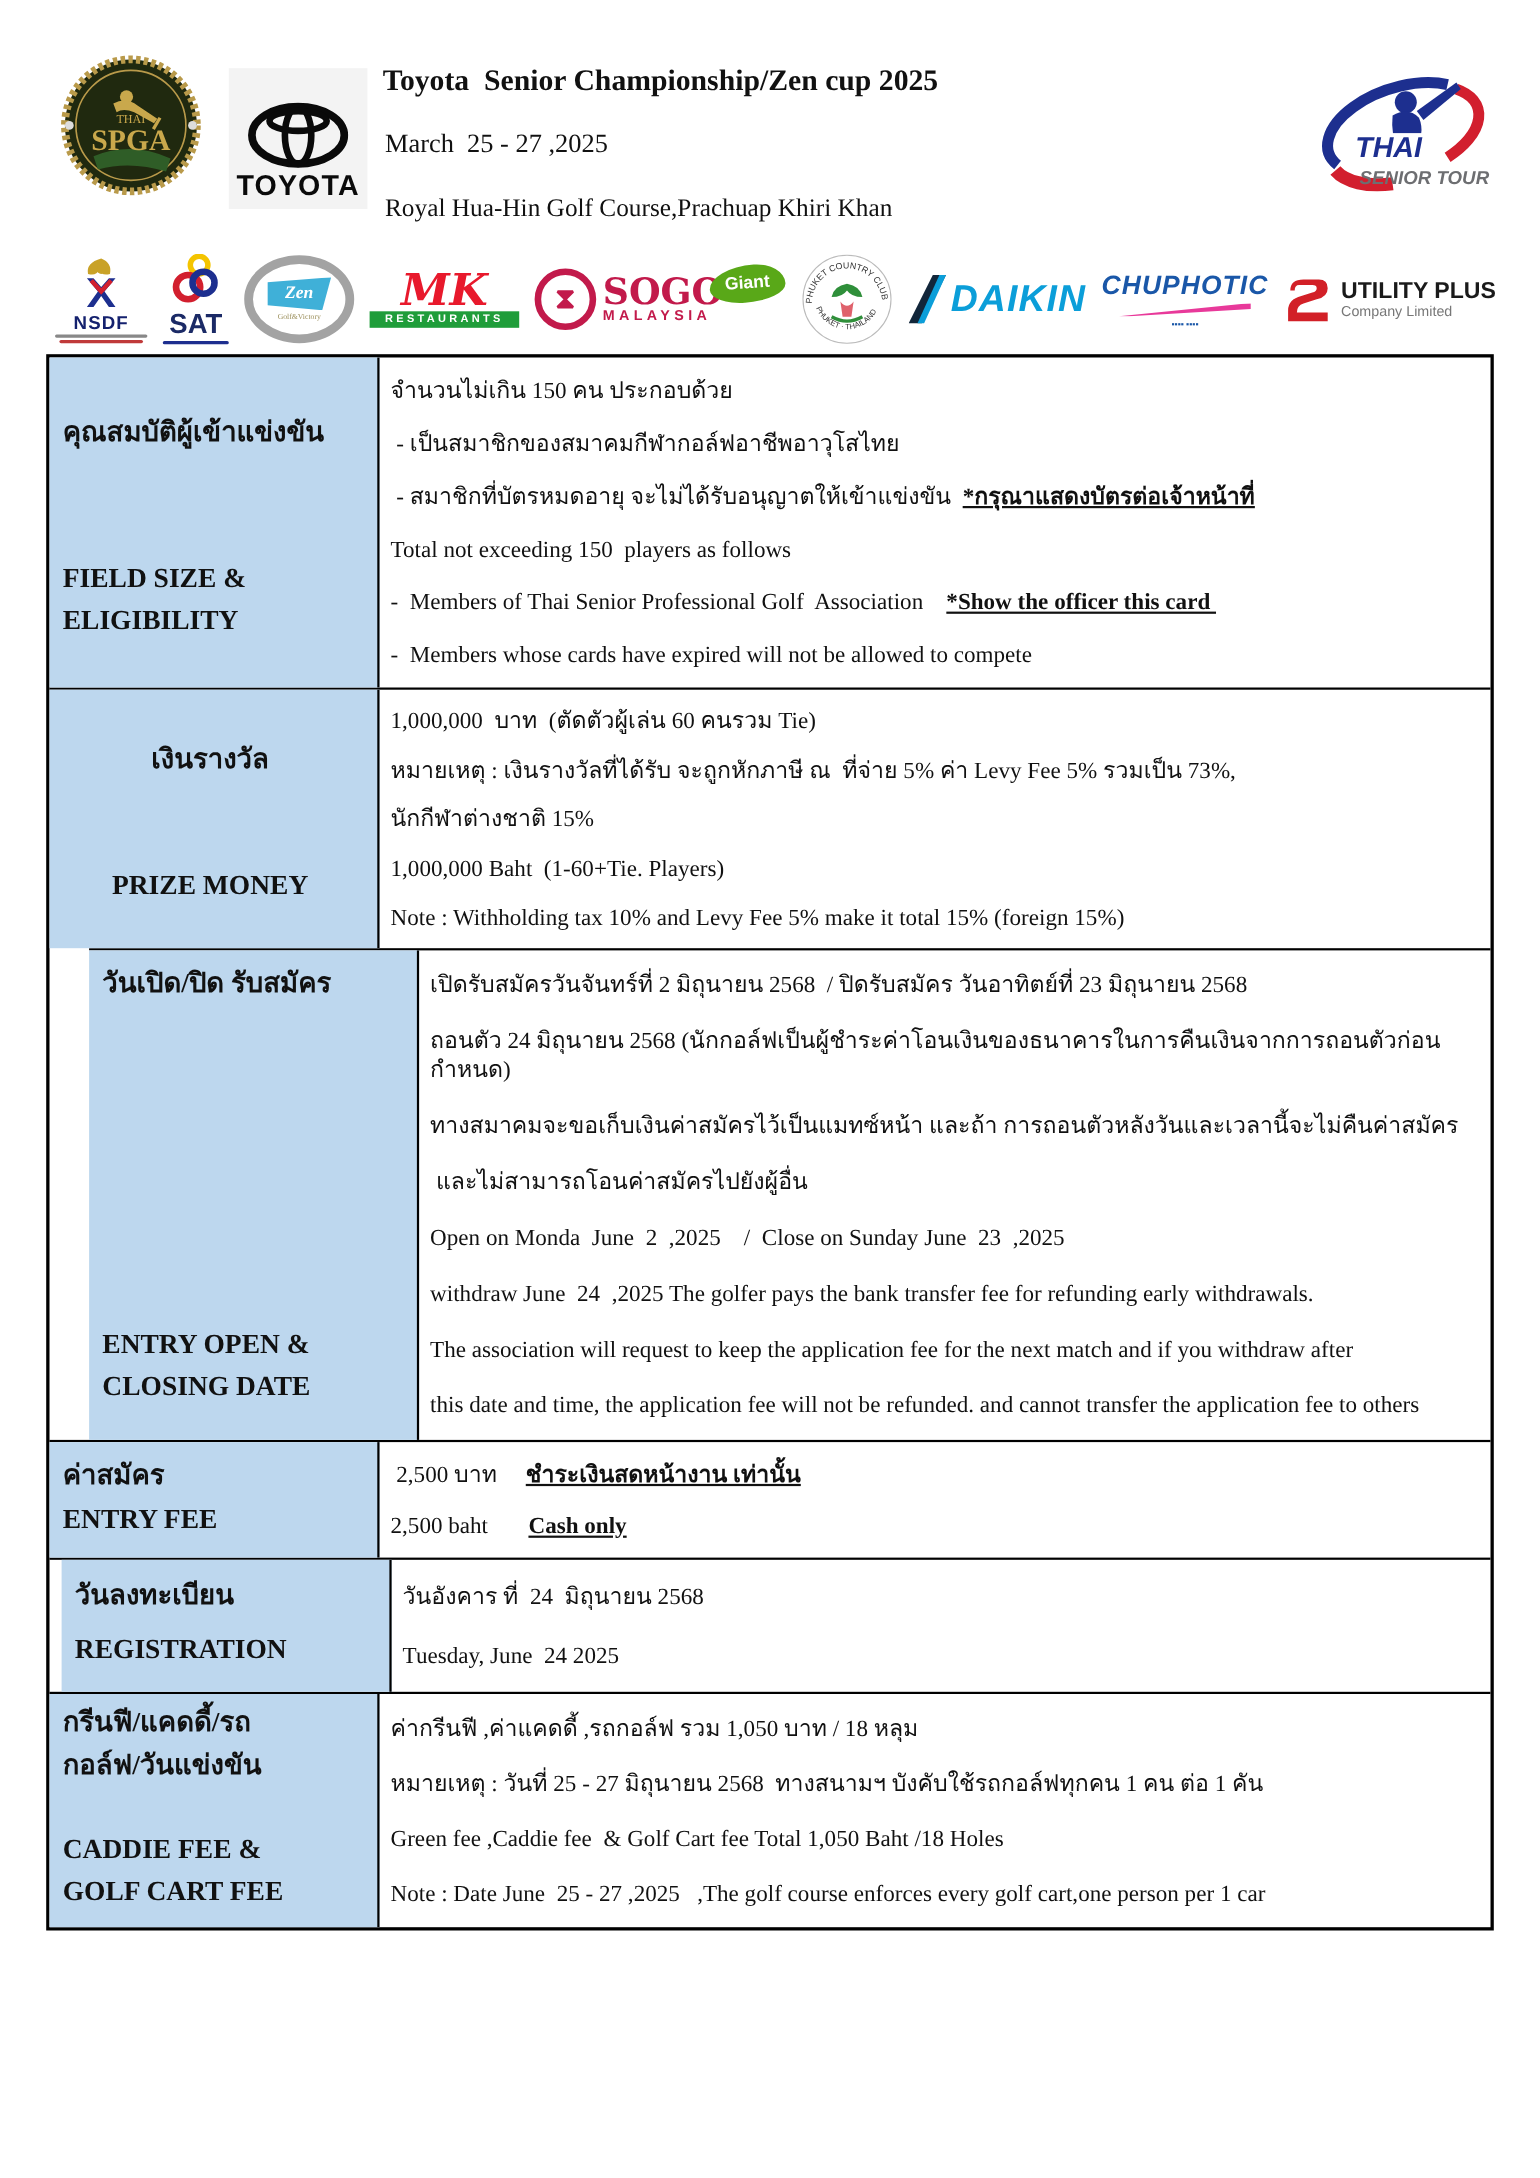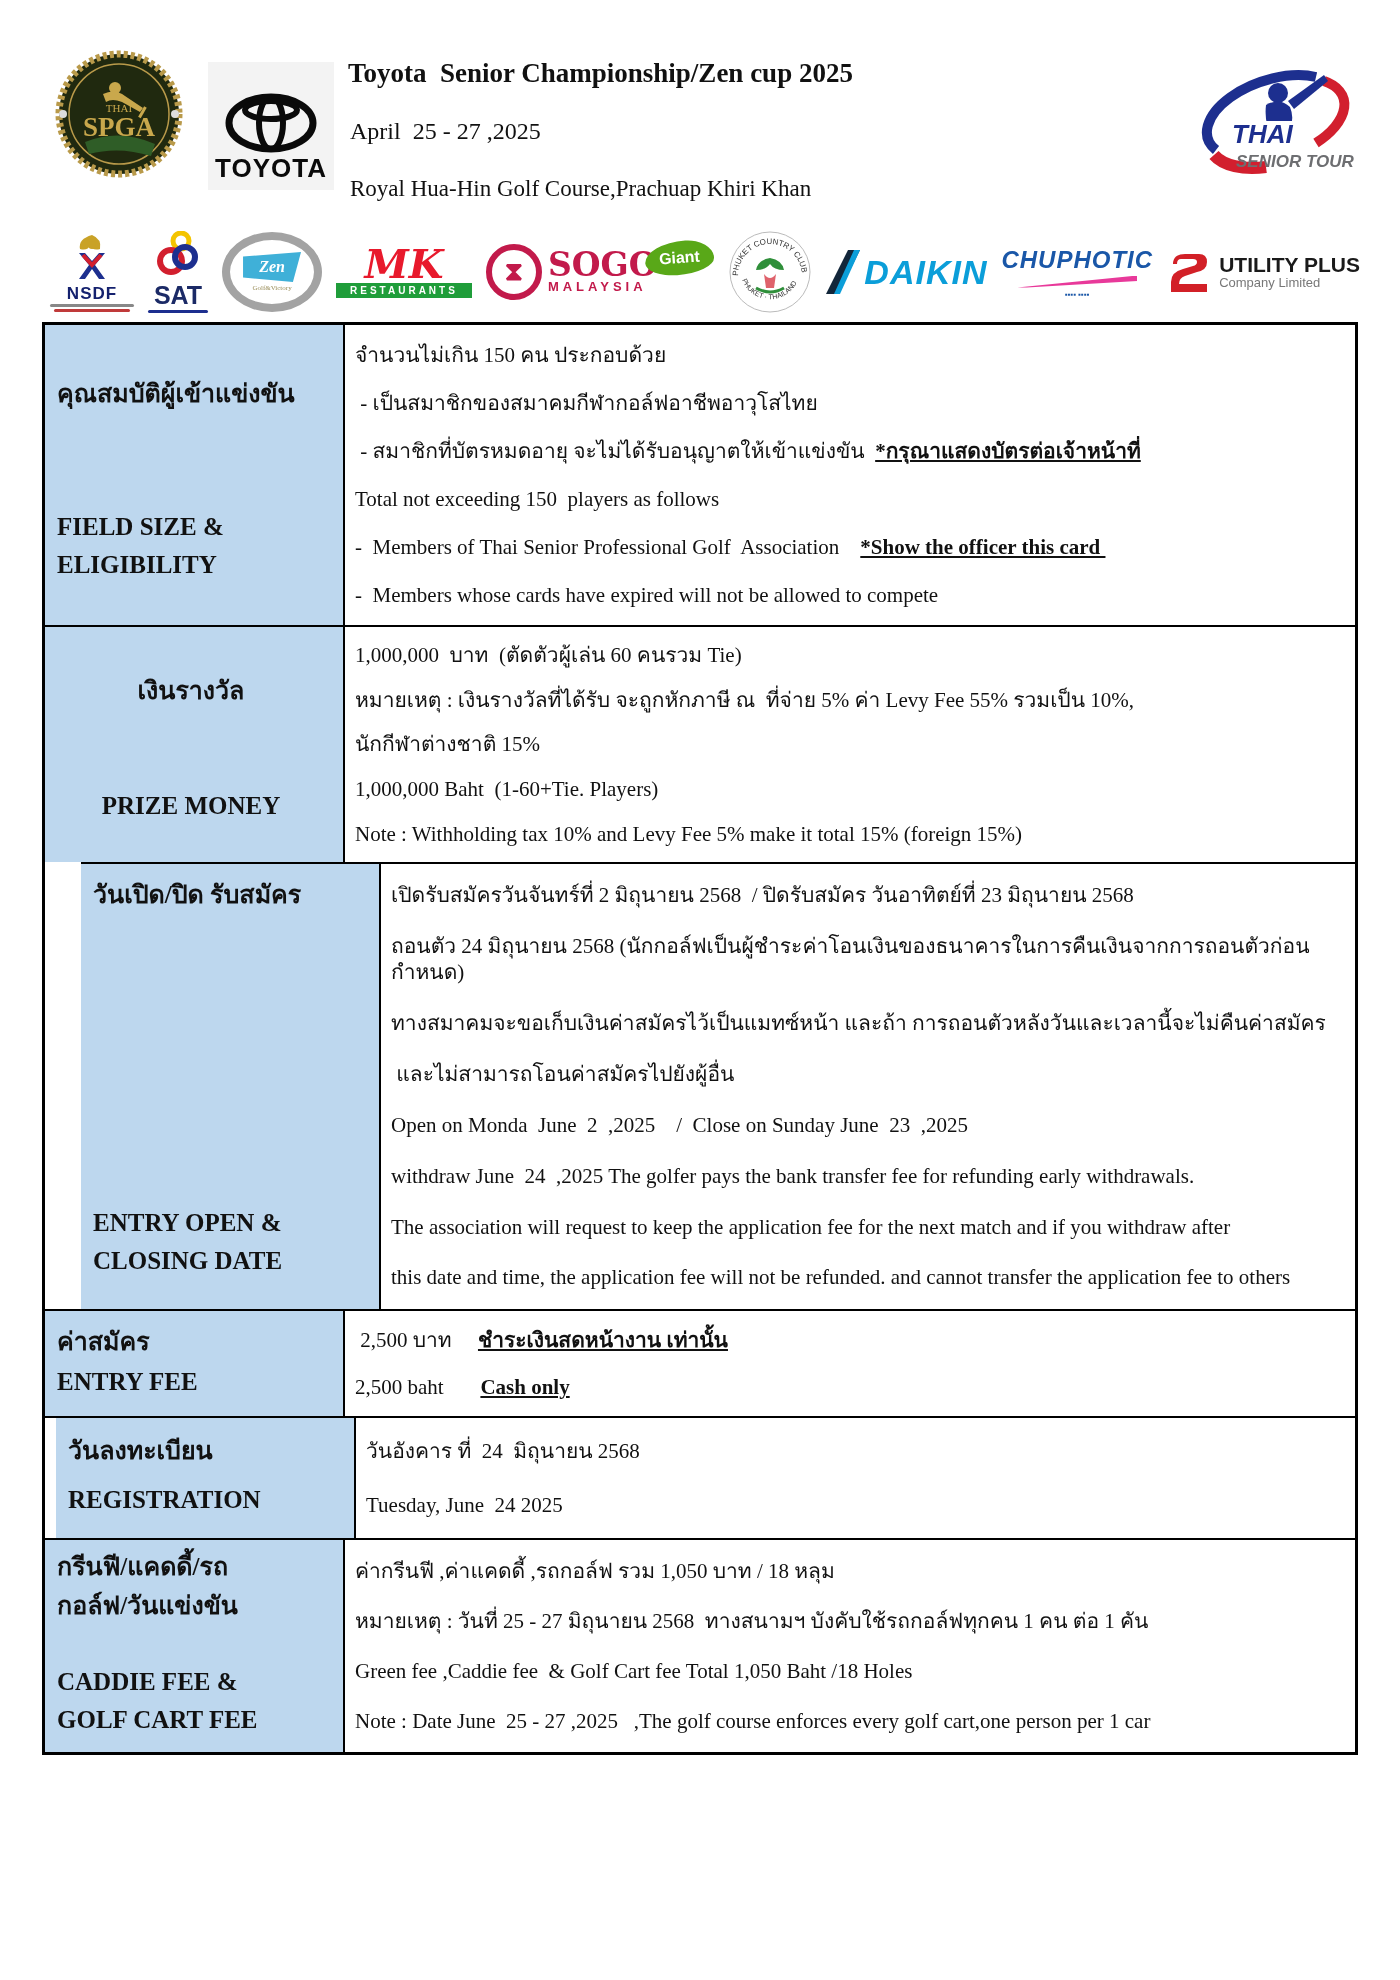--- a/index.html
+++ b/index.html
@@ -86,21 +86,21 @@
   <div class="toyota">
     <svg width="92" height="60" viewBox="0 0 92 60">
       <ellipse cx="46" cy="30" rx="42" ry="26" fill="none" stroke="#0a0a0a" stroke-width="7"></ellipse>
       <ellipse cx="46" cy="30" rx="12" ry="26" fill="none" stroke="#0a0a0a" stroke-width="6"></ellipse>
       <ellipse cx="46" cy="17" rx="26" ry="9" fill="none" stroke="#0a0a0a" stroke-width="6"></ellipse>
     </svg>
     <div class="toyota-word">TOYOTA</div>
   </div>
 
   <div class="hdr-title">Toyota  Senior Championship/Zen cup 2025</div>
-  <div class="hdr-date">April  25 - 27 ,2025</div>
+  <div class="hdr-date">March  25 - 27 ,2025</div>
   <div class="hdr-venue">Royal Hua-Hin Golf Course,Prachuap Khiri Khan</div>
 
   <div class="tst">
     <svg width="164" height="130" viewBox="0 0 164 130">
       <path d="M20 95 A70 38 -18 0 1 120 22" fill="none" stroke="#1d2f8f" stroke-width="10"></path>
       <path d="M128 26 A70 38 -18 0 1 120 88" fill="none" stroke="#d21f2e" stroke-width="10"></path>
       <path d="M18 100 A70 38 -18 0 0 70 112" fill="none" stroke="#d21f2e" stroke-width="12"></path>
       <circle cx="82" cy="38" r="10" fill="#1d2f8f"></circle>
       <path d="M70 50 q14 -8 24 2 q6 14 -4 30 l-14 2 q-8 -16 -6 -34 z" fill="#1d2f8f"></path>
       <path d="M92 46 L128 20 l4 6 L98 54 z" fill="#1d2f8f"></path>
@@ -220,21 +220,21 @@
         <div class="label-cell center" style="padding-top: 45px; padding-bottom: 36px;">
           <div>
             <div class="lbl-th">เงินรางวัล</div>
           </div>
           <div>
             <div class="lbl-en">PRIZE MONEY</div>
           </div>
         </div>
         <div class="content-cell">
           <div class="line"><span>1,000,000  บาท  (ตัดตัวผู้เล่น 60 คนรวม Tie)</span></div>
-          <div class="line"><span>หมายเหตุ : เงินรางวัลที่ได้รับ จะถูกหักภาษี ณ  ที่จ่าย 5% ค่า Levy Fee 55% รวมเป็น 10%,</span></div>
+          <div class="line"><span>หมายเหตุ : เงินรางวัลที่ได้รับ จะถูกหักภาษี ณ  ที่จ่าย 5% ค่า Levy Fee 5% รวมเป็น 73%,</span></div>
           <div class="line"><span>นักกีฬาต่างชาติ 15%</span></div>
           <div class="line"><span>1,000,000 Baht  (1-60+Tie. Players)</span></div>
           <div class="line"><span>Note : Withholding tax 10% and Levy Fee 5% make it total 15% (foreign 15%)</span></div>
         </div>
       </div>
       <div class="t-row" style="height: 445px; margin-left: 36px;">
         <div class="label-cell" style="padding-top: 12px; padding-bottom: 28px;">
           <div>
             <div class="lbl-th">วันเปิด/ปิด รับสมัคร</div>
           </div>

